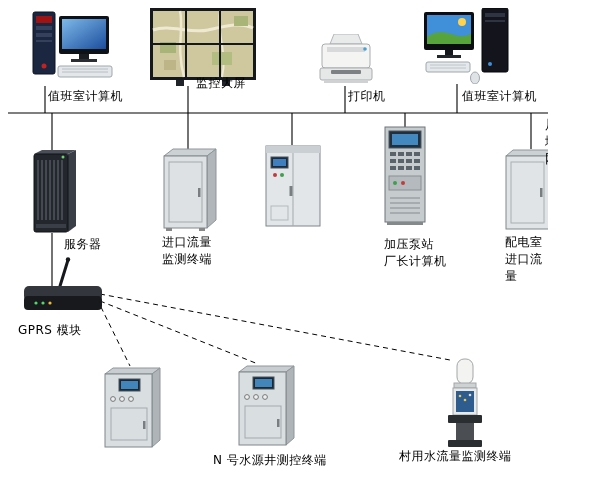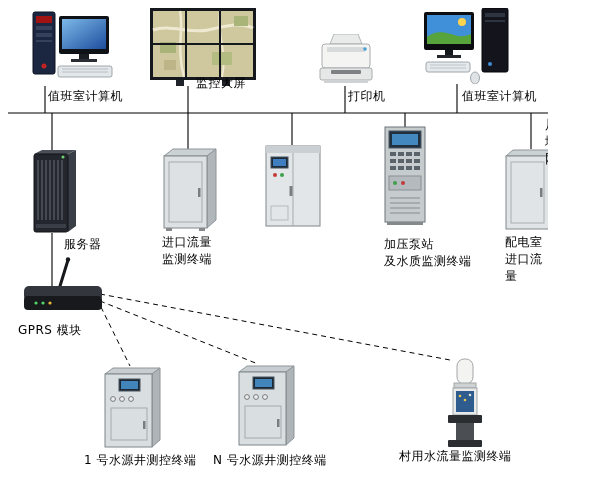--- a/index.html
+++ b/index.html
@@ -259,23 +259,22 @@
   <div class="lbl" style="left:196px;top:75px">监控大屏</div>
   <div class="lbl" style="left:348px;top:88px">打印机</div>
   <div class="lbl" style="left:462px;top:88px">值班室计算机</div>
 
   <div class="lbl bold" style="left:545px;top:116px">局域网</div>
 
   <div class="lbl" style="left:64px;top:236px">服务器</div>
   <div class="lbl" style="left:162px;top:234px">进口流量
 监测终端</div>
   <div class="lbl" style="left:384px;top:236px">加压泵站
-及水质监测终端</div>
+厂长计算机</div>
   <div class="lbl" style="left:505px;top:234px">配电室
 进口流量</div>
 
   <div class="lbl" style="left:18px;top:322px">GPRS 模块</div>
 
-  <div class="lbl" style="left:84px;top:452px">1 号水源井测控终端</div>
   <div class="lbl" style="left:399px;top:448px">村用水流量监测终端</div>
   <div class="lbl" style="left:213px;top:452px">N 号水源井测控终端</div>
 
 </div>
 
 </body></html>

